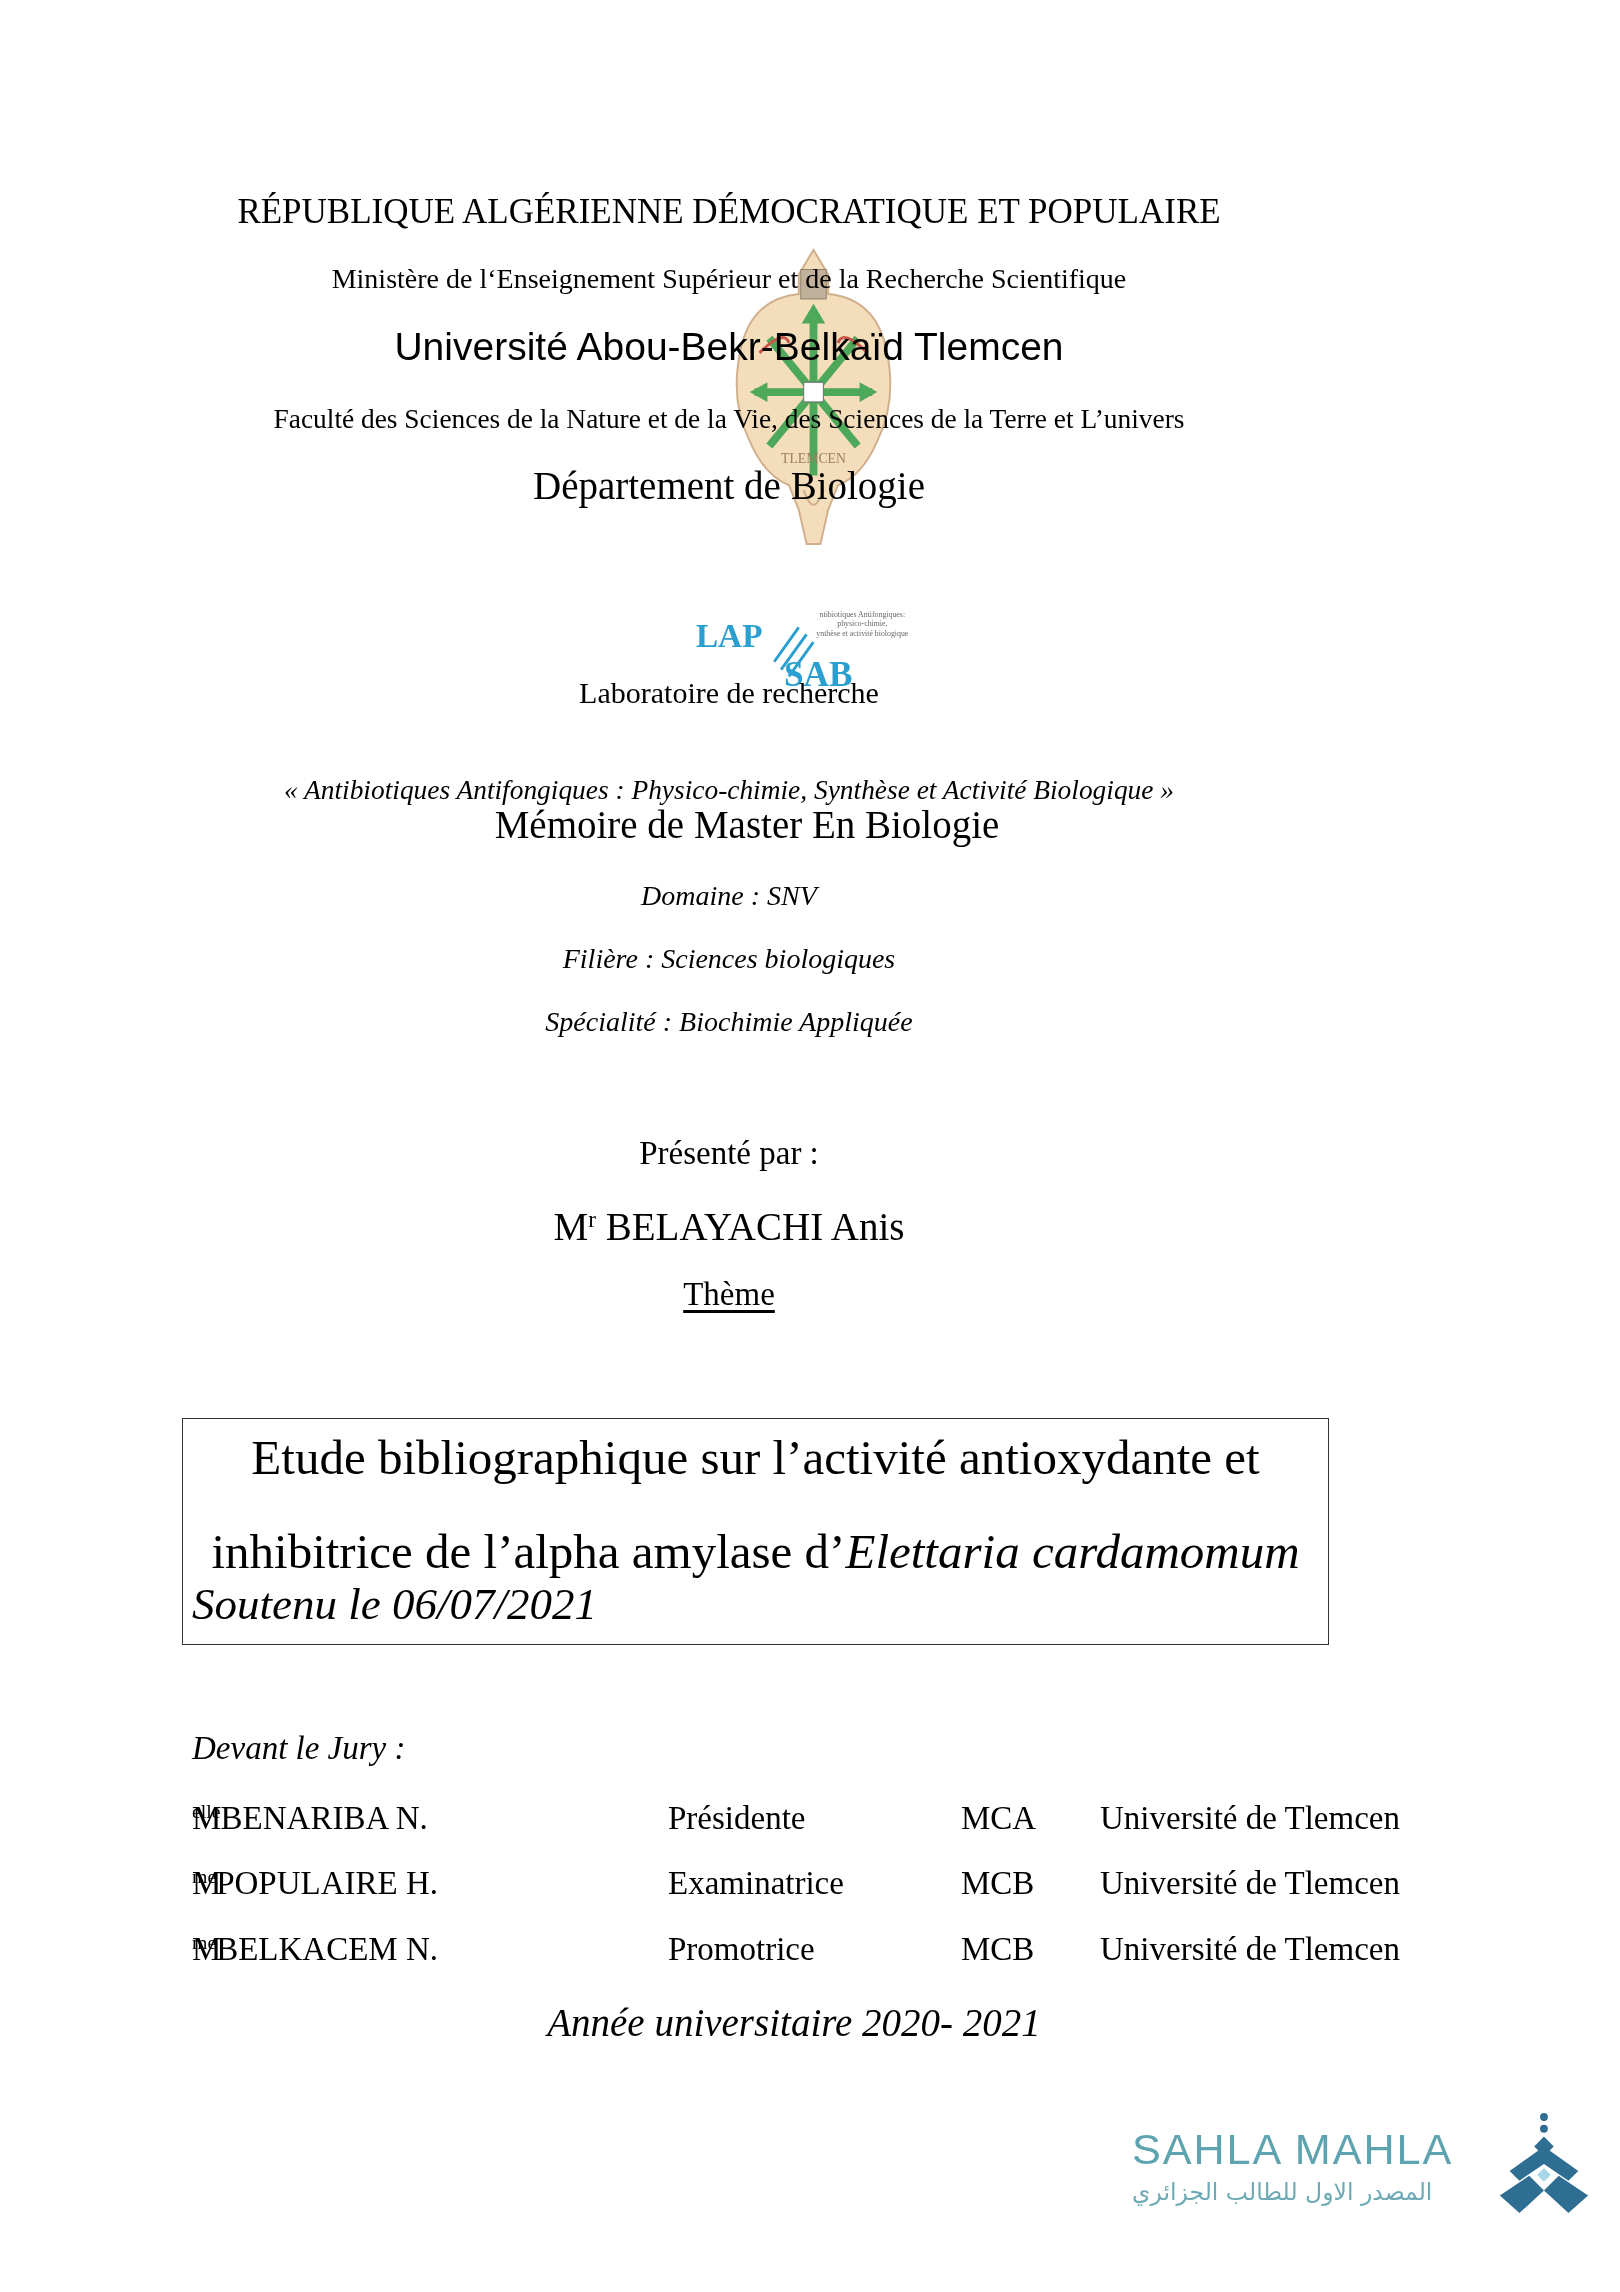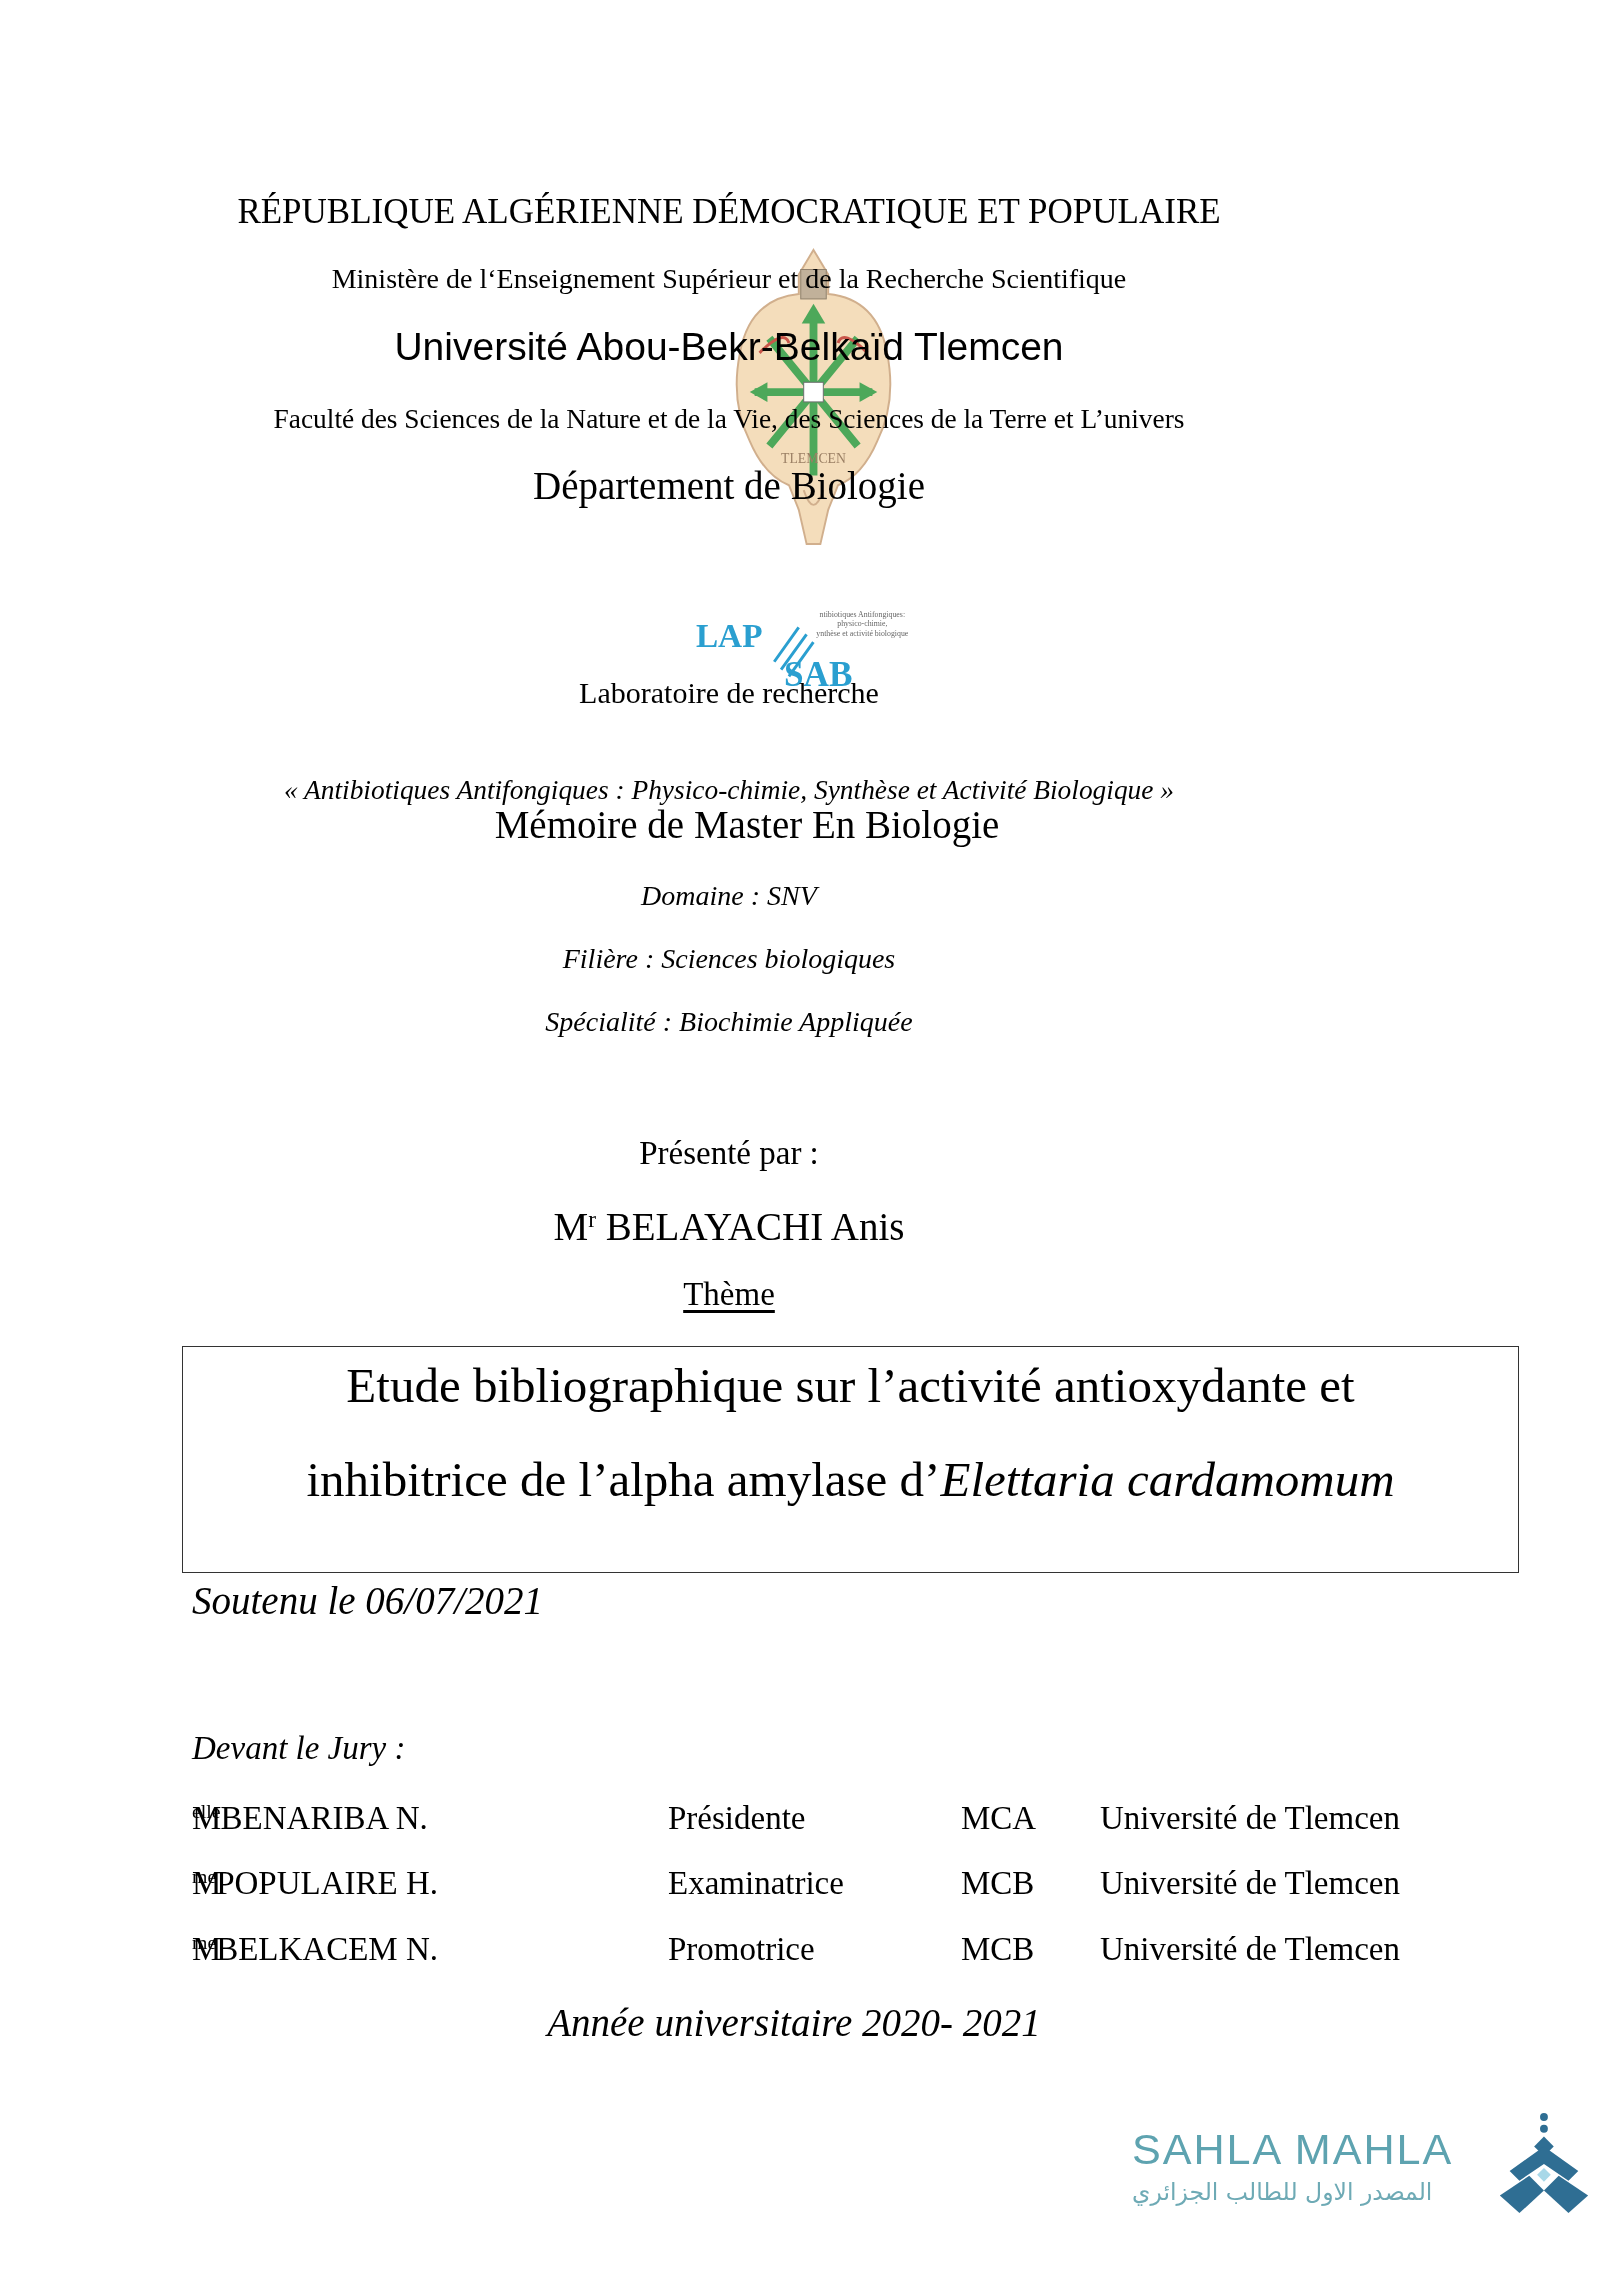--- a/index.html
+++ b/index.html
@@ -7,21 +7,21 @@
   .abs { position:absolute; }
   .center { left:0; width:1458px; text-align:center; }
   .serif { font-family:"Liberation Serif", serif; }
   .sans { font-family:"Liberation Sans", sans-serif; }
   .b { font-weight:normal; }
   .i { font-style:italic; }
   .u { text-decoration:underline; text-decoration-thickness:2.9px; text-underline-offset:4.9px; }
   #uni-logo { left:730px; top:245px; width:167px; height:304px; z-index:0; opacity:0.85; }
   .txt { z-index:1; }
   #lab-logo { left:691px; top:603px; width:235px; height:93px; z-index:0; }
-  #title-box { left:182px; top:1346px; width:1337px; height:227px; border:1.5px solid #333; box-sizing:border-box; }
+  #title-box { left:182px; top:1418px; width:1147px; height:227px; border:1.5px solid #333; box-sizing:border-box; }
   .jury-row { position:absolute; left:192px; width:1372px; height:49px; font-size:33px; }
   .jury-row span { position:absolute; top:0; white-space:nowrap; }
   sup { font-size:0.6em; vertical-align:0.55em; line-height:0; }
   #sahla { left:1132px; top:2107px; width:461px; height:118px; }
 </style>
 </head>
 <body>
 
 <svg id="uni-logo" class="abs" viewBox="0 0 170 310">
   <path d="M85 5 L100 30 L100 50 Q150 55 160 110 Q170 160 150 200 Q135 235 110 245 L100 270 L92 305 L78 305 L70 270 L60 245 Q35 235 20 200 Q0 160 10 110 Q20 55 70 50 L70 30 Z" fill="#f3d8b0" stroke="#c9a27a" stroke-width="2"></path>
@@ -67,21 +67,21 @@
   <span class="u">Thème</span>
 </div>
 
 <div id="title-box" class="abs">
   <div class="serif b" style="position:absolute;left:0;width:100%;text-align:center;top:9.8px;font-size:49px;">Etude bibliographique sur l’activité antioxydante et</div>
   <div class="serif b" style="position:absolute;left:0;width:100%;text-align:center;top:104px;font-size:49px;">
     <span>inhibitrice de l’alpha amylase d’</span><span class="i">Elettaria cardamomum</span>
   </div>
 </div>
 
-<div class="abs txt serif b i" style="left:192px;top:1578px;font-size:39px;text-align:right;">Soutenu le 06/07/2021</div>
+<div class="abs txt serif b i" style="left:192px;top:1578px;font-size:45px;text-align:right;">Soutenu le 06/07/2021</div>
 
 <div class="abs txt serif b i" style="left:192px;top:1730px;font-size:33px;">Devant le Jury :</div>
 
 <div class="jury-row" style="top:1800px;">
   <span class="b" style="left:0;"><span>M</span><sup>elle</sup> <span>BENARIBA N.</span></span>
   <span style="left:476px;">Présidente</span>
   <span style="left:769px;">MCA</span>
   <span style="left:908px;">Université de Tlemcen</span>
 </div>
 <div class="jury-row" style="top:1865px;">

